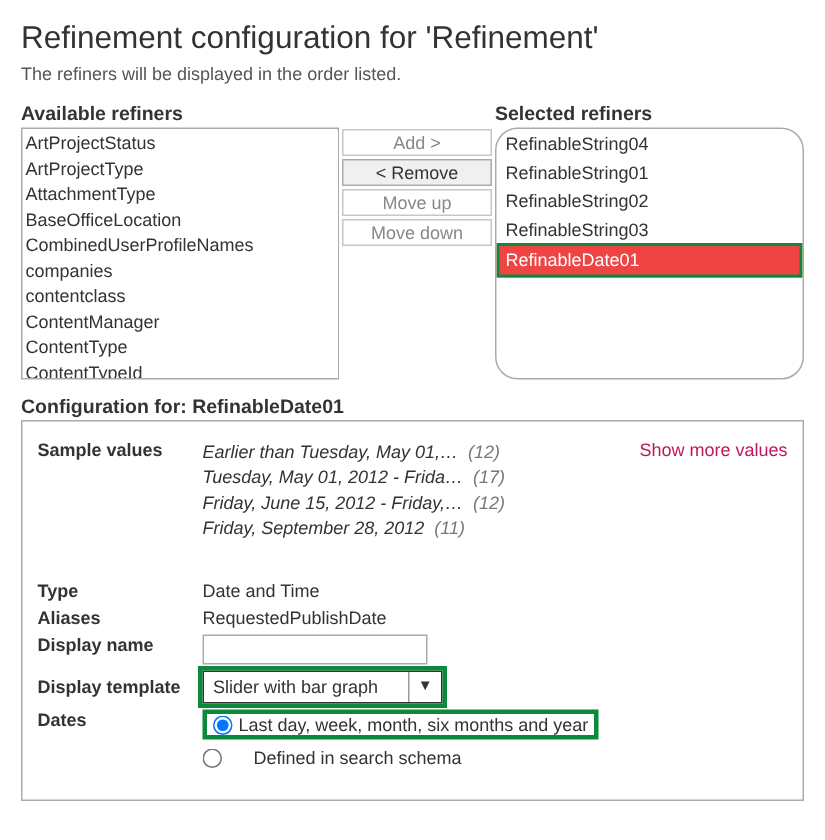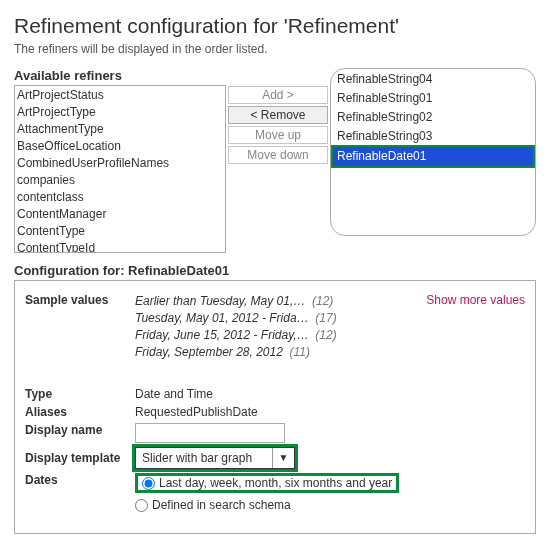--- a/index.html
+++ b/index.html
@@ -65,21 +65,21 @@
     color: #333;
     border-color: #ababab;
   }
   .selected { flex: 1; }
   .selected .listbox { height: 168px; }
   .sel-item {
     white-space: nowrap;
     padding: 1px 4px;
   }
   .sel-item.highlighted {
-    background: #1d4ed8;
+    background: #ef4444;
     color: #fff;
     border: 2px solid #0a8a3a;
     margin: -1px -2px;
     padding: 1px 4px;
   }
   .config-heading {
     font-weight: bold;
     margin: 10px 0 2px 0;
     font-size: 13px;
   }
@@ -133,21 +133,21 @@
   .dropdown-wrap .dd-caret {
     width: 22px;
     text-align: center;
     font-size: 10px;
     border-left: 1px solid #999;
     line-height: 20px;
   }
   .radio-row {
     display: flex;
     align-items: center;
-    gap: 4px;
+    gap: 21px;
     font-size: 12px;
     line-height: 20px;
   }
   .radio-highlight {
     border: 3px solid #0a8a3a;
     padding: 0 4px;
     display: inline-flex;
     align-items: center;
     gap: 4px;
   }
@@ -177,20 +177,21 @@
   </div>
 
   <div class="middle">
     <button>Add &gt;</button>
     <button class="active">&lt; Remove</button>
     <button>Move up</button>
     <button>Move down</button>
   </div>
 
   <div class="selected">
+    <div class="col-label">Selected refiners</div>
     <div class="listbox" style="overflow-y:auto;border-radius:15px;">
       <div class="sel-item">RefinableString04</div>
       <div class="sel-item">RefinableString01</div>
       <div class="sel-item">RefinableString02</div>
       <div class="sel-item">RefinableString03</div>
       <div class="sel-item highlighted">RefinableDate01</div>
     </div>
   </div>
 </div>
 

